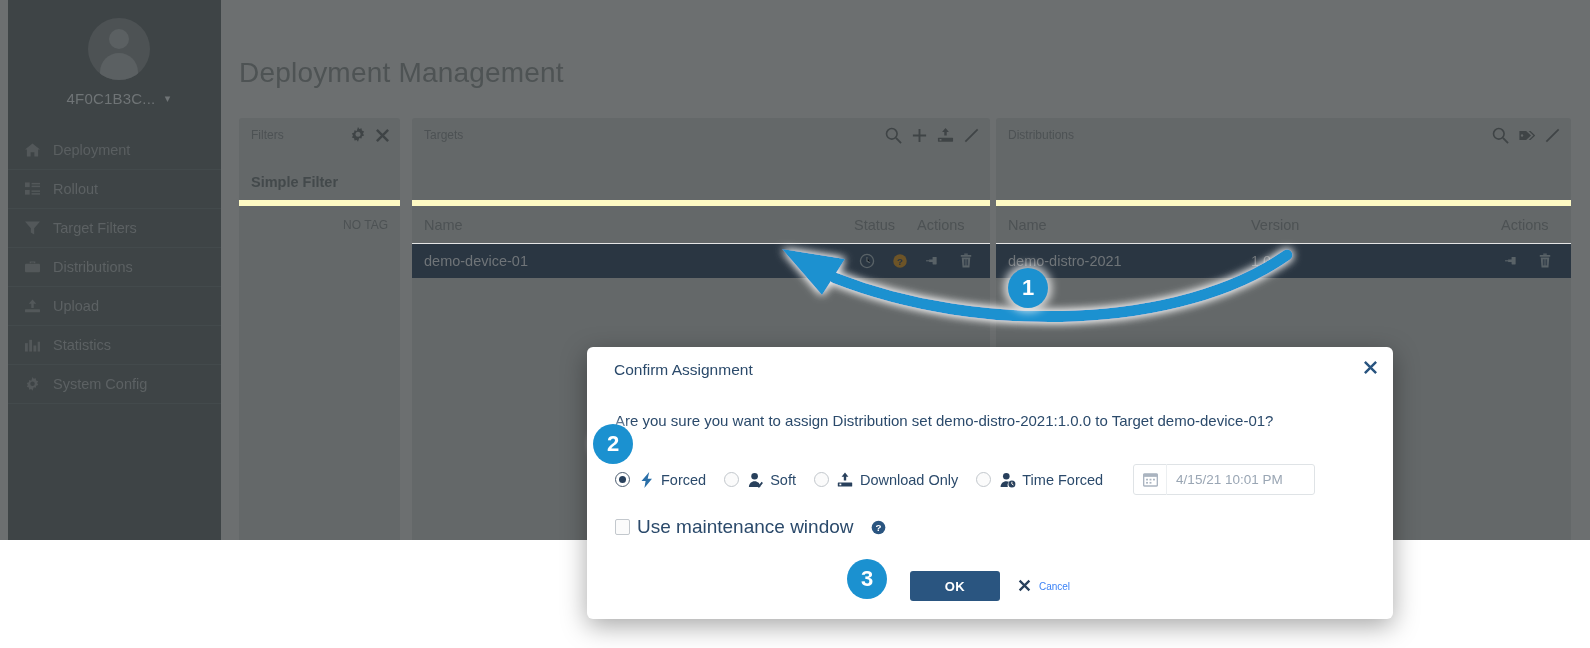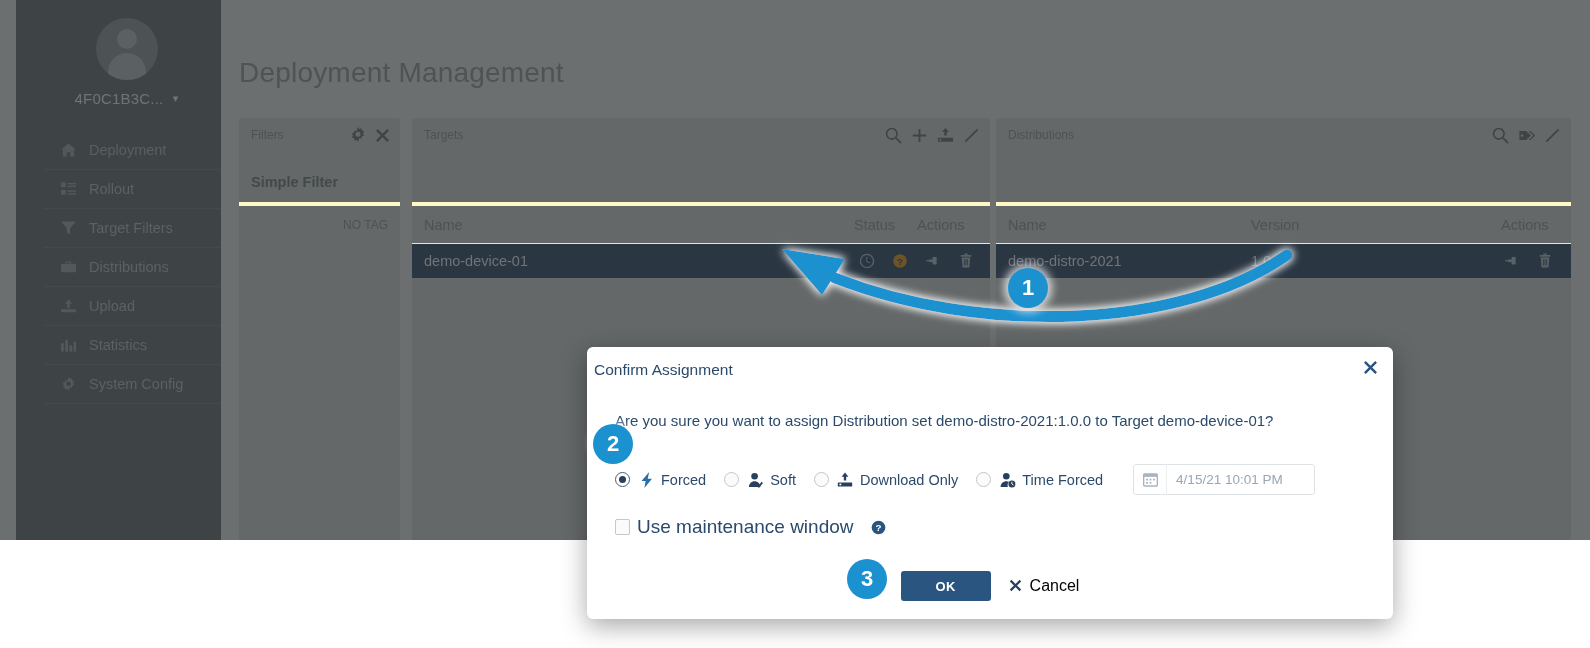--- a/index.html
+++ b/index.html
@@ -13,42 +13,42 @@
   #root { position: relative; width: 1590px; height: 648px; background:#ffffff; }
 
   
   .app-shell {
     position: absolute; left:0; top:0; width:1590px; height:540px;
     background:#6c6f70;
     overflow:hidden;
   }
   
   .sidebar {
-    position:absolute; left:16px; top:0; width:221px; height:540px;
+    position:absolute; left:8px; top:0; width:221px; height:540px;
     background:#3e4446;
   }
   .avatar-wrap { padding-top:18px; text-align:center; }
   .avatar {
     width:62px; height:62px; border-radius:50%;
     background:#4d5254; margin:0 auto; position:relative; overflow:hidden;
   }
   .avatar .head {
     position:absolute; left:50%; top:11px; transform:translateX(-50%);
     width:20px; height:20px; border-radius:50%; background:#5b6062;
   }
   .avatar .body {
     position:absolute; left:50%; top:35px; transform:translateX(-50%);
     width:38px; height:30px; border-radius:19px 19px 0 0; background:#5b6062;
   }
   .user-name {
     margin-top:10px; text-align:center; color:#6f7476; font-size:15px;
     letter-spacing:.2px;
   }
   .user-name .chev { display:inline-block; margin-left:5px; font-size:11px; position:relative; top:-2px; }
-  .nav { margin-top:24px;margin-left:28px; }
+  .nav { margin-top:24px; }
   .nav-item {
     display:flex; align-items:center; height:39px; padding-left:17px;
     color:#5c6163; font-size:14.5px; border-bottom:1px solid #434a4c;
     cursor:pointer; user-select:none;
   }
   .nav-item.active { color:#5a5f61; }
   .nav-item .ico {
     width:28px; display:inline-flex; align-items:center; justify-content:flex-start;
     color:#53585a;
   }
@@ -68,21 +68,21 @@
   .panel-head { height:42px; position:relative; }
   .panel-head .ttl {
     position:absolute; left:12px; top:10px; font-size:12px; color:#4d5254;
   }
   .panel-head .tools {
     position:absolute; right:10px; top:9px; display:flex; gap:9px; align-items:center;
     color:#3f4446;
   }
   .panel-head .tools span { display:inline-flex; cursor:pointer; }
   .panel-sub {
-    height:46px; position:relative; border-bottom:4px solid #fef9c3;
+    height:46px; position:relative; border-bottom:6px solid #fef9c3;
   }
   .panel-sub .lbl {
     position:absolute; left:12px; top:14px; font-size:14.5px; color:#43494b; font-weight:bold;
   }
   .col-head {
     height:38px; position:relative; border-bottom:1px solid #e5e5e5; display:flex; align-items:center;
   }
   .col-head .c { font-size:14.5px; color:#4d5254; position:absolute; }
   .row-sel {
     height:34px; background:#2a3642; position:relative; display:flex; align-items:center;
@@ -110,21 +110,21 @@
 
   
   .modal {
     position:absolute; left:587px; top:347px; width:806px; height:272px;
     background:#ffffff; border-radius:6px;
     box-shadow: 0 7px 26px rgba(0,0,0,.35);
     overflow:hidden;
   }
   .modal-head { position:relative; height:47px; }
   .modal-title {
-    position:absolute; left:7px; top:14px; font-size:15.5px; color:#2b4a6b;
+    position:absolute; left:27px; top:14px; font-size:15.5px; color:#2b4a6b;
   }
   .modal-close {
     position:absolute; right:15px; top:13px; font-size:17px; color:#2a5580;
     font-weight:bold; cursor:pointer; line-height:1;
   }
   .modal-body { position:relative; padding:0 28px; }
   .confirm-text {
     font-size:15px; color:#2b4a6b; margin-top:18px; white-space:nowrap;
   }
   .opts { display:flex; align-items:center; margin-top:35px; gap:0; }
@@ -161,21 +161,21 @@
     position:absolute; left:0; right:0; bottom:18px;
     display:flex; align-items:center; justify-content:center; gap:18px;
   }
   .ok-btn {
     width:90px; height:30px; background:#2a5580; color:#ffffff;
     border:none; border-radius:3px; font-size:13px; font-weight:bold;
     font-family:"Liberation Sans", sans-serif; cursor:pointer; letter-spacing:.4px;
   }
   .cancel-btn {
     display:flex; align-items:center; gap:8px; cursor:pointer;
-    font-size:16px; color:#000000; background:none; border:none;
+    font-size:10px; color:#3b82f6; background:none; border:none;
     font-family:"Liberation Sans", sans-serif;
   }
   .cancel-btn .xi { font-weight:bold; color:#28405c; font-size:15px; }
 </style>
 </head>
 <body>
 
 <div id="root">
 
   <div class="app-shell">

